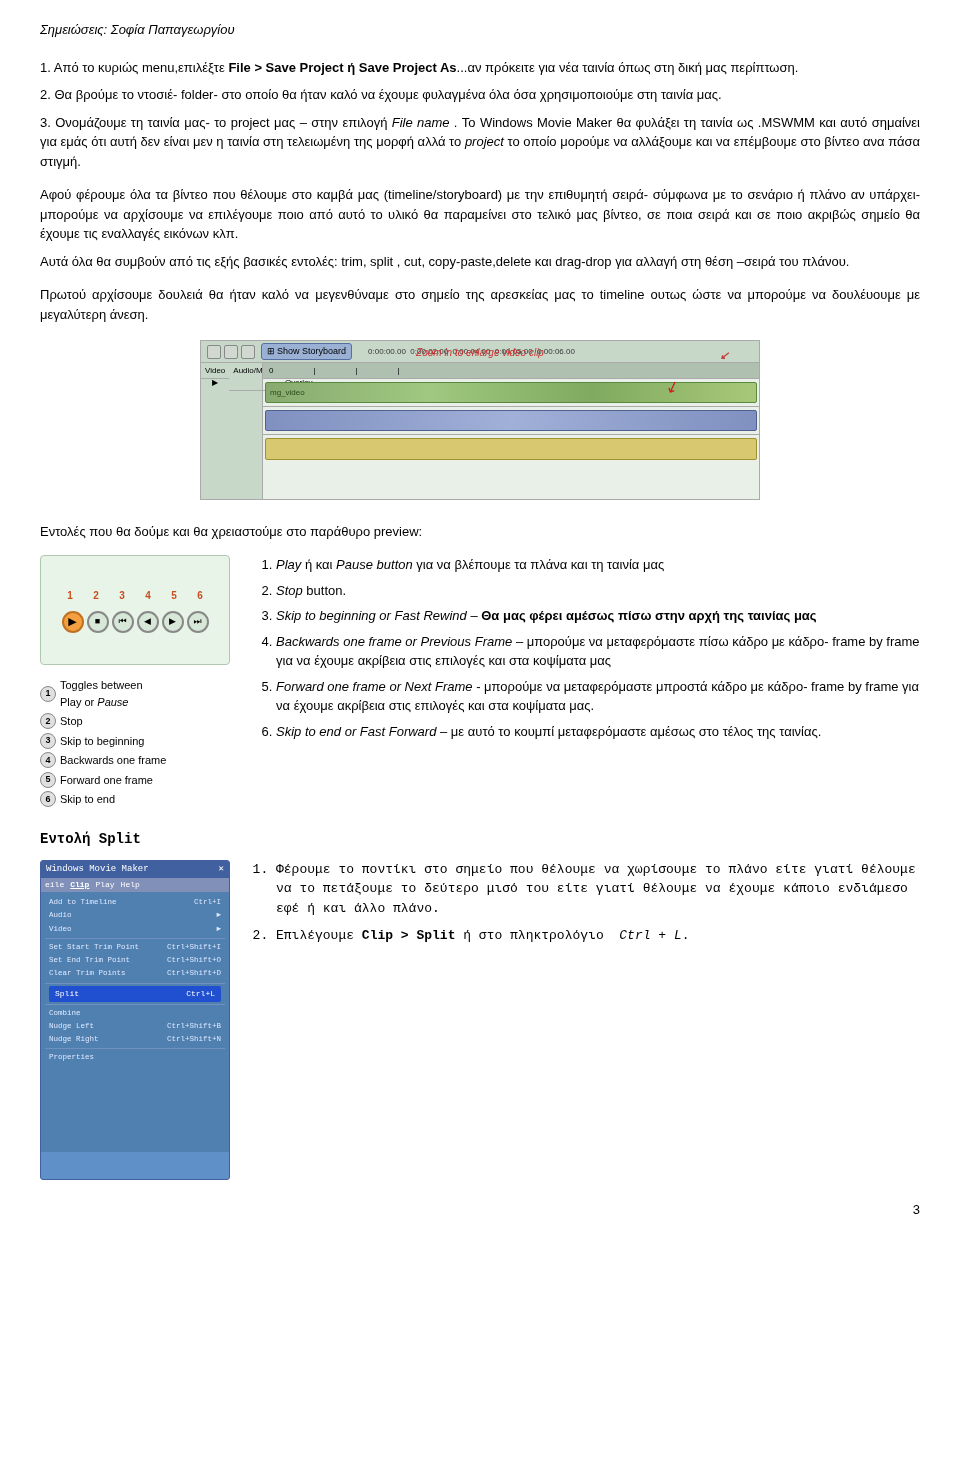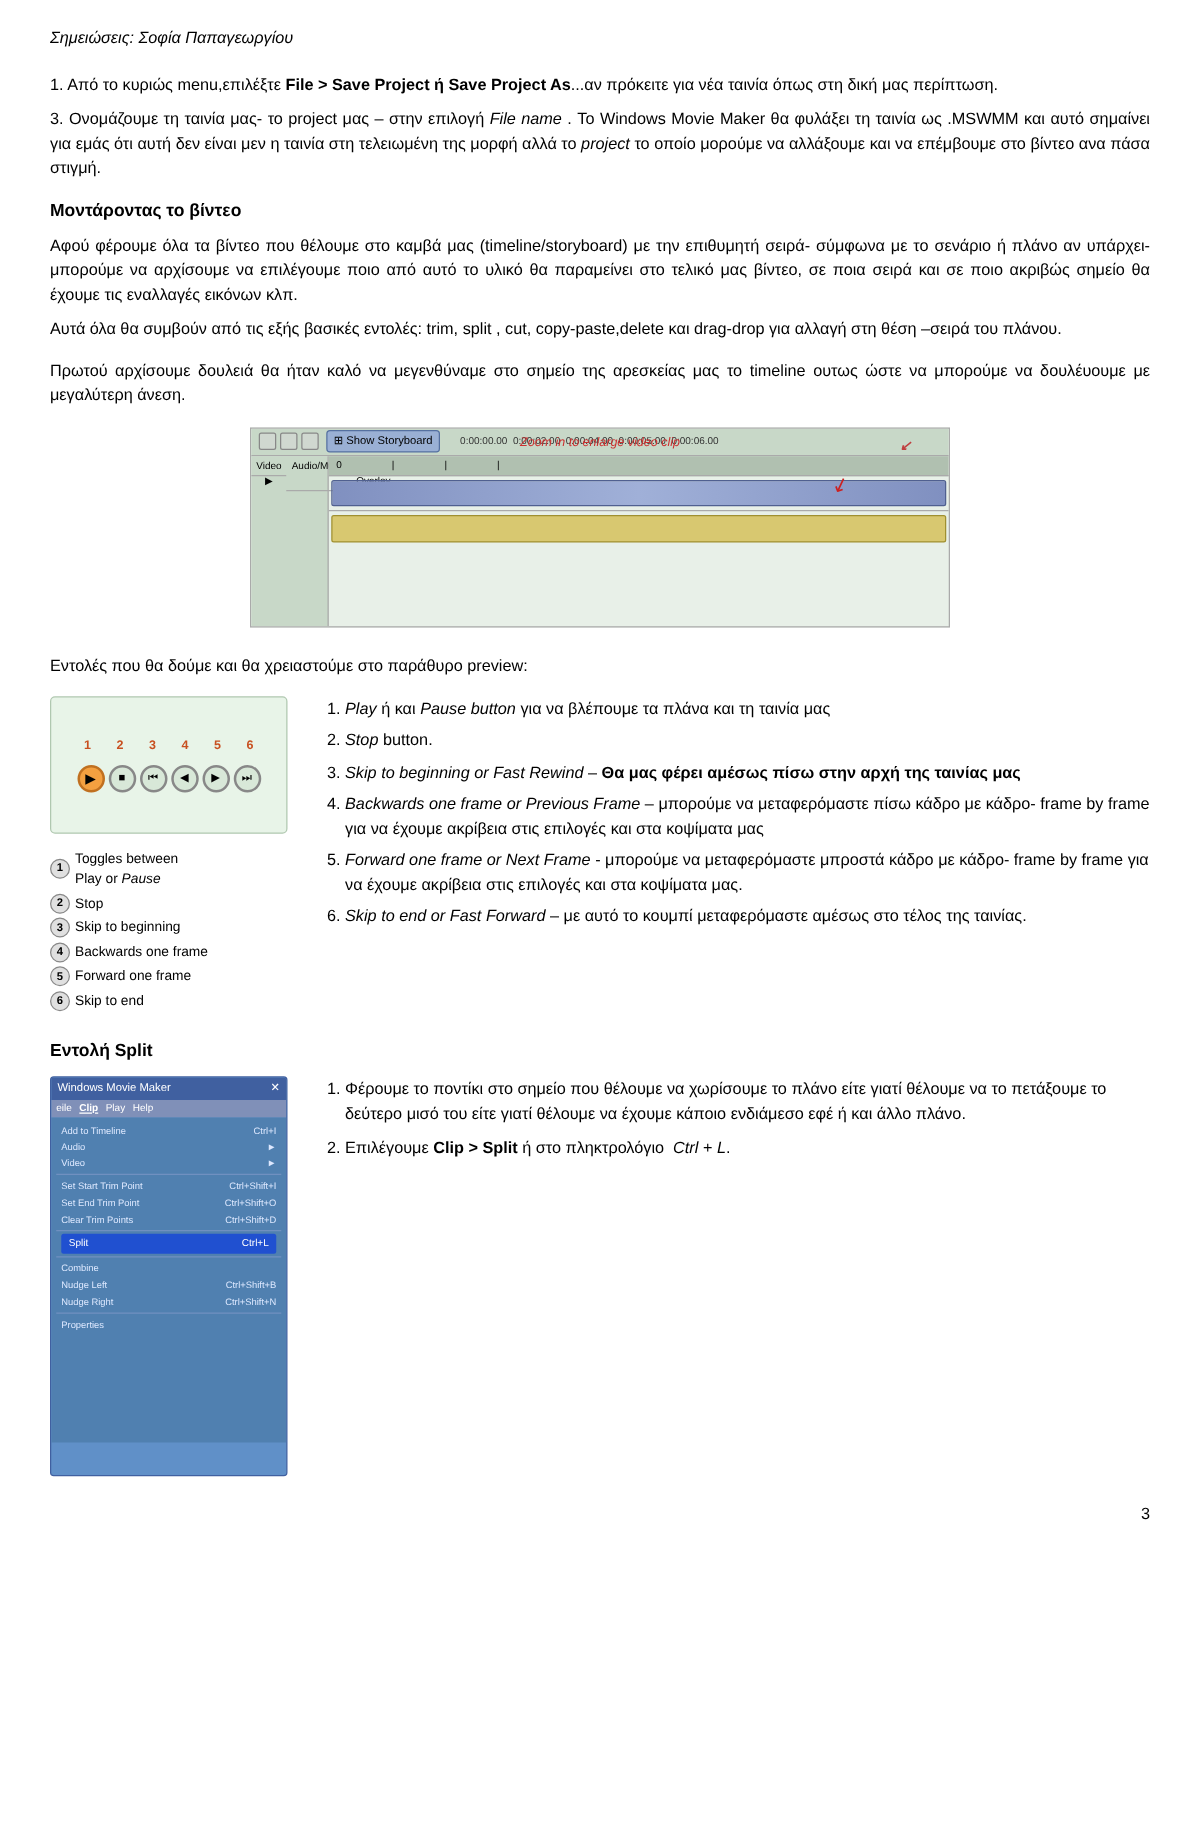--- a/index.html
+++ b/index.html
@@ -156,20 +156,21 @@
     }
     .preview-right ol {
       margin-left: 16px;
     }
     .preview-right li {
       margin-bottom: 6px;
       font-size: 13px;
     }
 
     .split-section {
+      font-family: Liberation Mono, monospace;
     }
     .split-title {
       font-weight: bold;
       font-size: 14px;
       margin-bottom: 10px;
     }
     .split-content {
       display: flex;
       gap: 20px;
     }
@@ -249,27 +250,27 @@
 <body>
 
 <div class="header">
   <span>Σημειώσεις: Σοφία Παπαγεωργίου</span>
 </div>
 
 <div class="section">
   <p>
     <span>1. Από το κυριώς  menu,επιλέξτε </span><strong>File &gt; Save Project ή Save Project As</strong><span>...αν πρόκειτε για νέα ταινία όπως στη δική μας περίπτωση.</span>
   </p>
+  <p>2.  Θα βρούμε το ντοσιέ- folder- στο οποίο θα ήταν καλό να έχουμε φυλαγμένα όλα όσα χρησιμοποιούμε στη ταινία μας.</p>
   <p>
     <span>3.  Ονομάζουμε τη ταινία μας- το project μας – στην επιλογή </span><em>File name</em><span> . Το Windows Movie Maker θα φυλάξει τη ταινία ως .MSWMM και αυτό σημαίνει για εμάς ότι αυτή δεν είναι μεν η ταινία στη τελειωμένη της μορφή αλλά το </span><em>project</em><span> το οποίο μορούμε να αλλάξουμε και να επέμβουμε στο βίντεο  ανα πάσα στιγμή.</span>
   </p>
 </div>
 
 <div class="section">
-  <div class="section-title">Μοντάροντας το βίντεο</div>
   <p>Αφού φέρουμε όλα τα βίντεο που θέλουμε στο καμβά μας (timeline/storyboard) με την επιθυμητή σειρά- σύμφωνα με το σενάριο ή πλάνο αν υπάρχει- μπορούμε να αρχίσουμε να επιλέγουμε ποιο από αυτό το υλικό θα παραμείνει στο τελικό μας βίντεο, σε ποια σειρά και σε ποιο ακριβώς σημείο θα έχουμε τις εναλλαγές εικόνων κλπ.</p>
   <p>Αυτά όλα θα συμβούν από τις εξής βασικές εντολές: trim, split , cut, copy-paste,delete και drag-drop για αλλαγή στη θέση –σειρά του πλάνου.</p>
 </div>
 
 <div class="section">
   <p>Πρωτού αρχίσουμε δουλειά θα ήταν καλό να μεγενθύναμε στο σημείο της αρεσκείας μας το timeline ουτως ώστε να μπορούμε να δουλέυουμε με μεγαλύτερη άνεση.</p>
 </div>
 
 <div class="image-container">
   <div class="timeline-img">
@@ -290,20 +291,25 @@
           <div style="height:16px; border-bottom:1px solid #aaa; font-size:8px; padding:2px 4px;">Video ▶</div>
           <div style="height:28px; border-bottom:1px solid #aaa; font-size:8px; padding:2px 4px;">Audio/Music</div>
           <div style="height:28px; font-size:8px; padding:2px 4px;">Title Overlay</div>
         </div>
         <div style="flex:1; display:flex; flex-direction:column; position:relative;">
           <div style="height:16px; background:#b0c0b0; border-bottom:1px solid #aaa; display:flex; align-items:center; padding:0 6px; font-size:8px; gap:40px;">
             <span>0</span>
               <span>|</span>
               <span>|</span>
               <span>|</span>
+          </div>
+          <div style="height:28px; border-bottom:1px solid #aaa; padding:3px 2px; position:relative;">
+            <div style="height:100%; background:linear-gradient(90deg,#88aa70,#a0c880,#80aa60,#a8c878); border:1px solid #5a8840; border-radius:2px; display:flex; align-items:center; padding-left:4px;">
+              <span style="font-size:8px; color:#2a4a1a;">mg_video</span>
+            </div>
           </div>
           <div style="height:28px; border-bottom:1px solid #aaa; padding:3px 2px;">
             <div style="height:100%; background:linear-gradient(90deg,#8090c0,#a0b0d8,#8090c0); border:1px solid #506090; border-radius:2px;"></div>
           </div>
           <div style="height:28px; padding:3px 2px;">
             <div style="height:100%; background:#d8c870; border:1px solid #a09030; border-radius:2px;"></div>
           </div>
 
           <div style="position:absolute; top:12px; right:80px; color:#cc2020; font-size:16px; transform:rotate(-20deg);">↙</div>
         </div>

